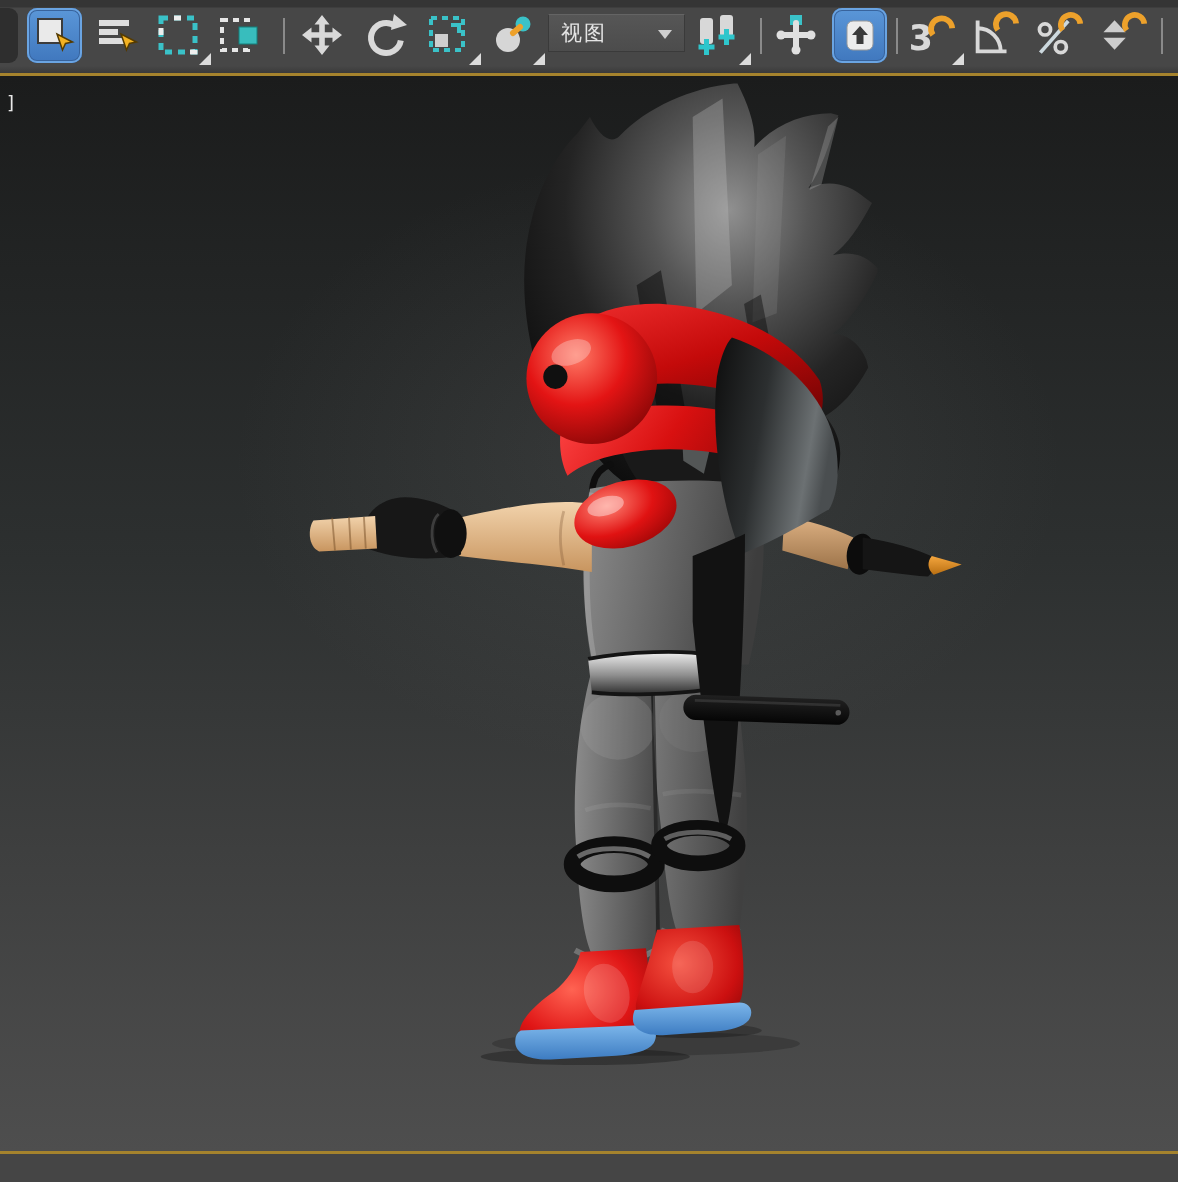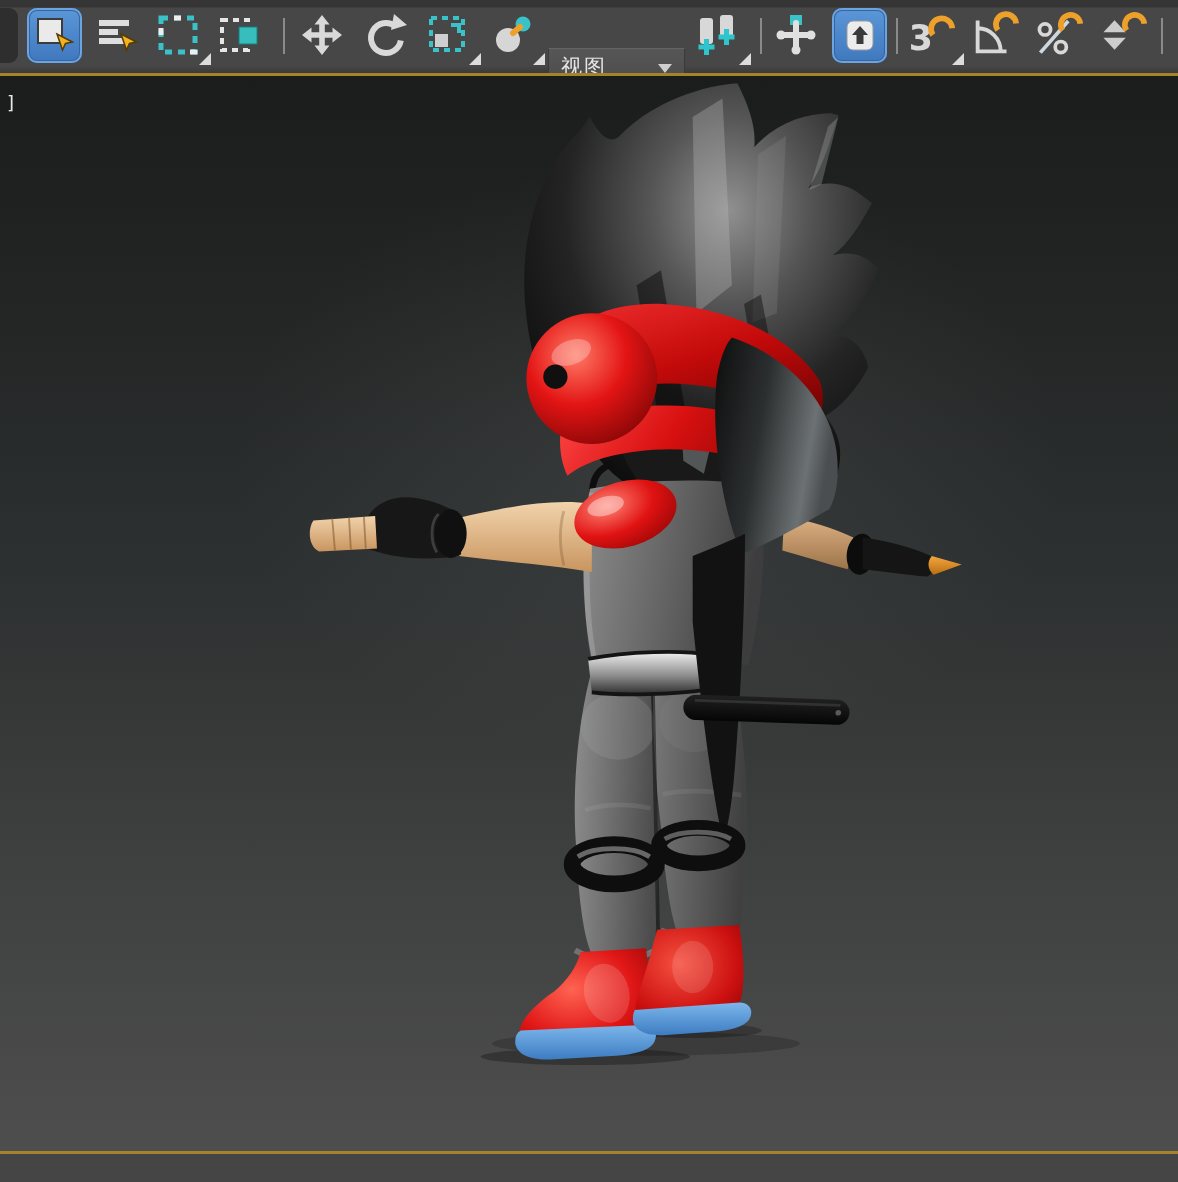--- a/index.html
+++ b/index.html
@@ -14,21 +14,21 @@
     background:linear-gradient(#5b97d9,#3f77bd);
     box-shadow:inset 0 0 0 2px #6aa4e2, inset 0 0 0 3px #38639c;}
   .flyout{position:absolute;right:-7px;bottom:-4px;width:0;height:0;border-style:solid;
     border-width:0 0 12px 12px;border-color:transparent transparent #dcdcdc transparent;}
   .tb-sep{position:absolute;top:18px;width:2px;height:36px;background:#8a8a8a;}
   .partial-btn{position:absolute;left:-36px;top:8px;width:54px;height:55px;background:#2e2e2e;
     border-radius:9px;}
   
   .coord-dd{position:absolute;left:548px;top:14px;width:137px;height:38px;box-sizing:border-box;
     background:linear-gradient(#565656,#4c4c4c);border:1px solid #3a3a3a;border-top-color:#646464;
-    display:flex;align-items:center;margin-top:34px;}
+    display:flex;align-items:center;}
   .coord-dd .txt{color:#e4e4e4;font-size:21px;padding-left:12px;letter-spacing:2px;}
   .coord-dd .arrow{position:absolute;right:12px;top:15px;width:0;height:0;border-style:solid;
     border-width:9px 7px 0 7px;border-color:#cfcfcf transparent transparent transparent;}
   
   .vp-border{position:absolute;left:0;width:1178px;height:3px;background:#a5832d;}
   .vp-border.top{top:73px}
   .vp-border.bottom{top:1151px}
   .viewport{position:absolute;left:0;top:76px;width:1178px;height:1075px;overflow:hidden;
     background:
       radial-gradient(closest-side at 55% 36%, rgba(112,114,114,0.20), rgba(0,0,0,0) 78%),

